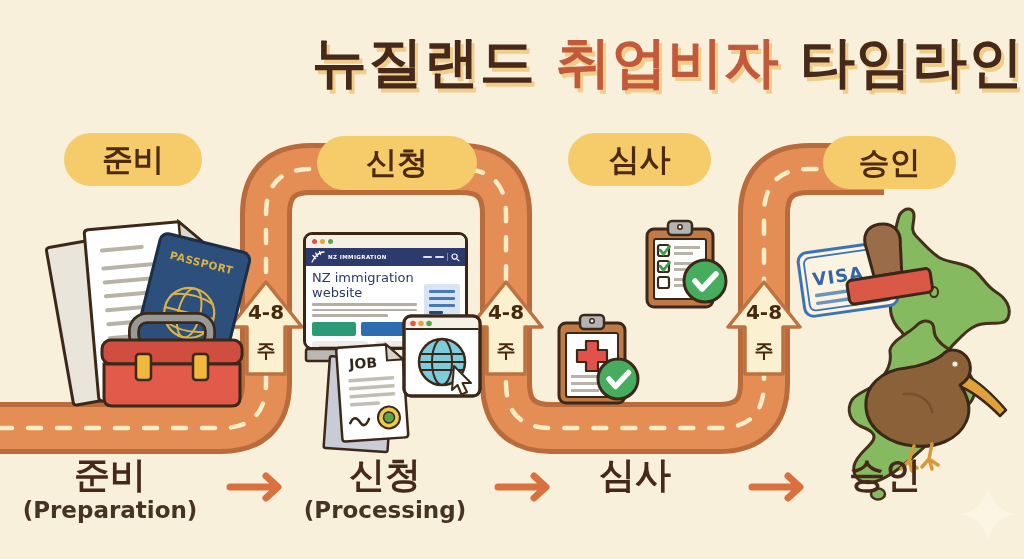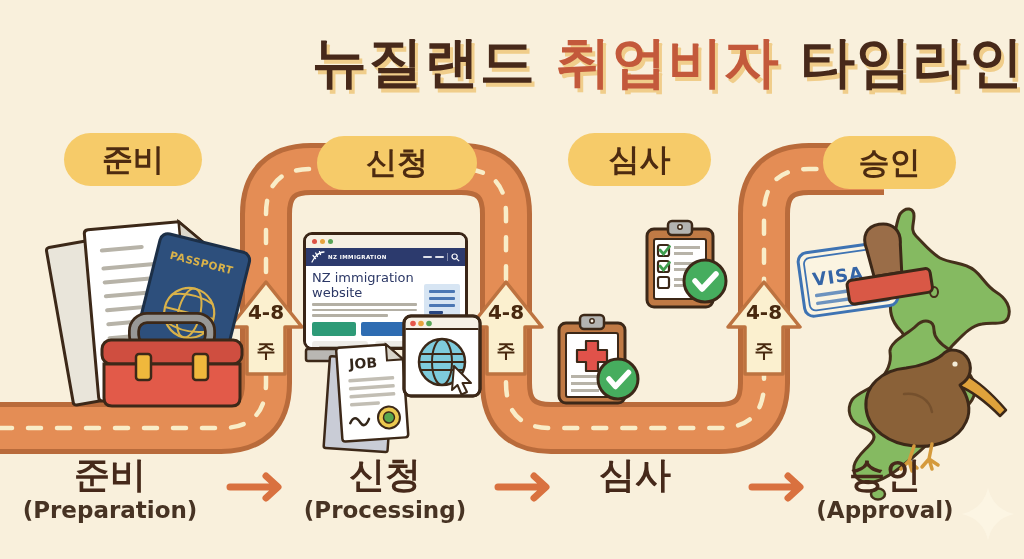--- a/index.html
+++ b/index.html
@@ -297,21 +297,20 @@
   </div>
   <div class="stage-col" style="left:270px">
     <div class="stage-ko">신청</div>
     <div class="stage-en">(Processing)</div>
   </div>
   <div class="stage-col" style="left:520px">
     <div class="stage-ko">심사</div>
   </div>
   <div class="stage-col" style="left:770px">
     <div class="stage-ko">승인</div>
-    <div class="stage-en">(Approval)</div>
   </div>
 
   <svg class="flow-arrow" style="left:224px" width="72" height="34" viewBox="0 0 72 34">
     <path d="M6,17 H48 M42,6 L54,17 L42,28" fill="none" stroke="#d9713f" stroke-width="7" stroke-linecap="round" stroke-linejoin="round"></path>
   </svg>
   <svg class="flow-arrow" style="left:492px" width="72" height="34" viewBox="0 0 72 34">
     <path d="M6,17 H48 M42,6 L54,17 L42,28" fill="none" stroke="#d9713f" stroke-width="7" stroke-linecap="round" stroke-linejoin="round"></path>
   </svg>
   <svg class="flow-arrow" style="left:746px" width="72" height="34" viewBox="0 0 72 34">
     <path d="M6,17 H48 M42,6 L54,17 L42,28" fill="none" stroke="#d9713f" stroke-width="7" stroke-linecap="round" stroke-linejoin="round"></path>

